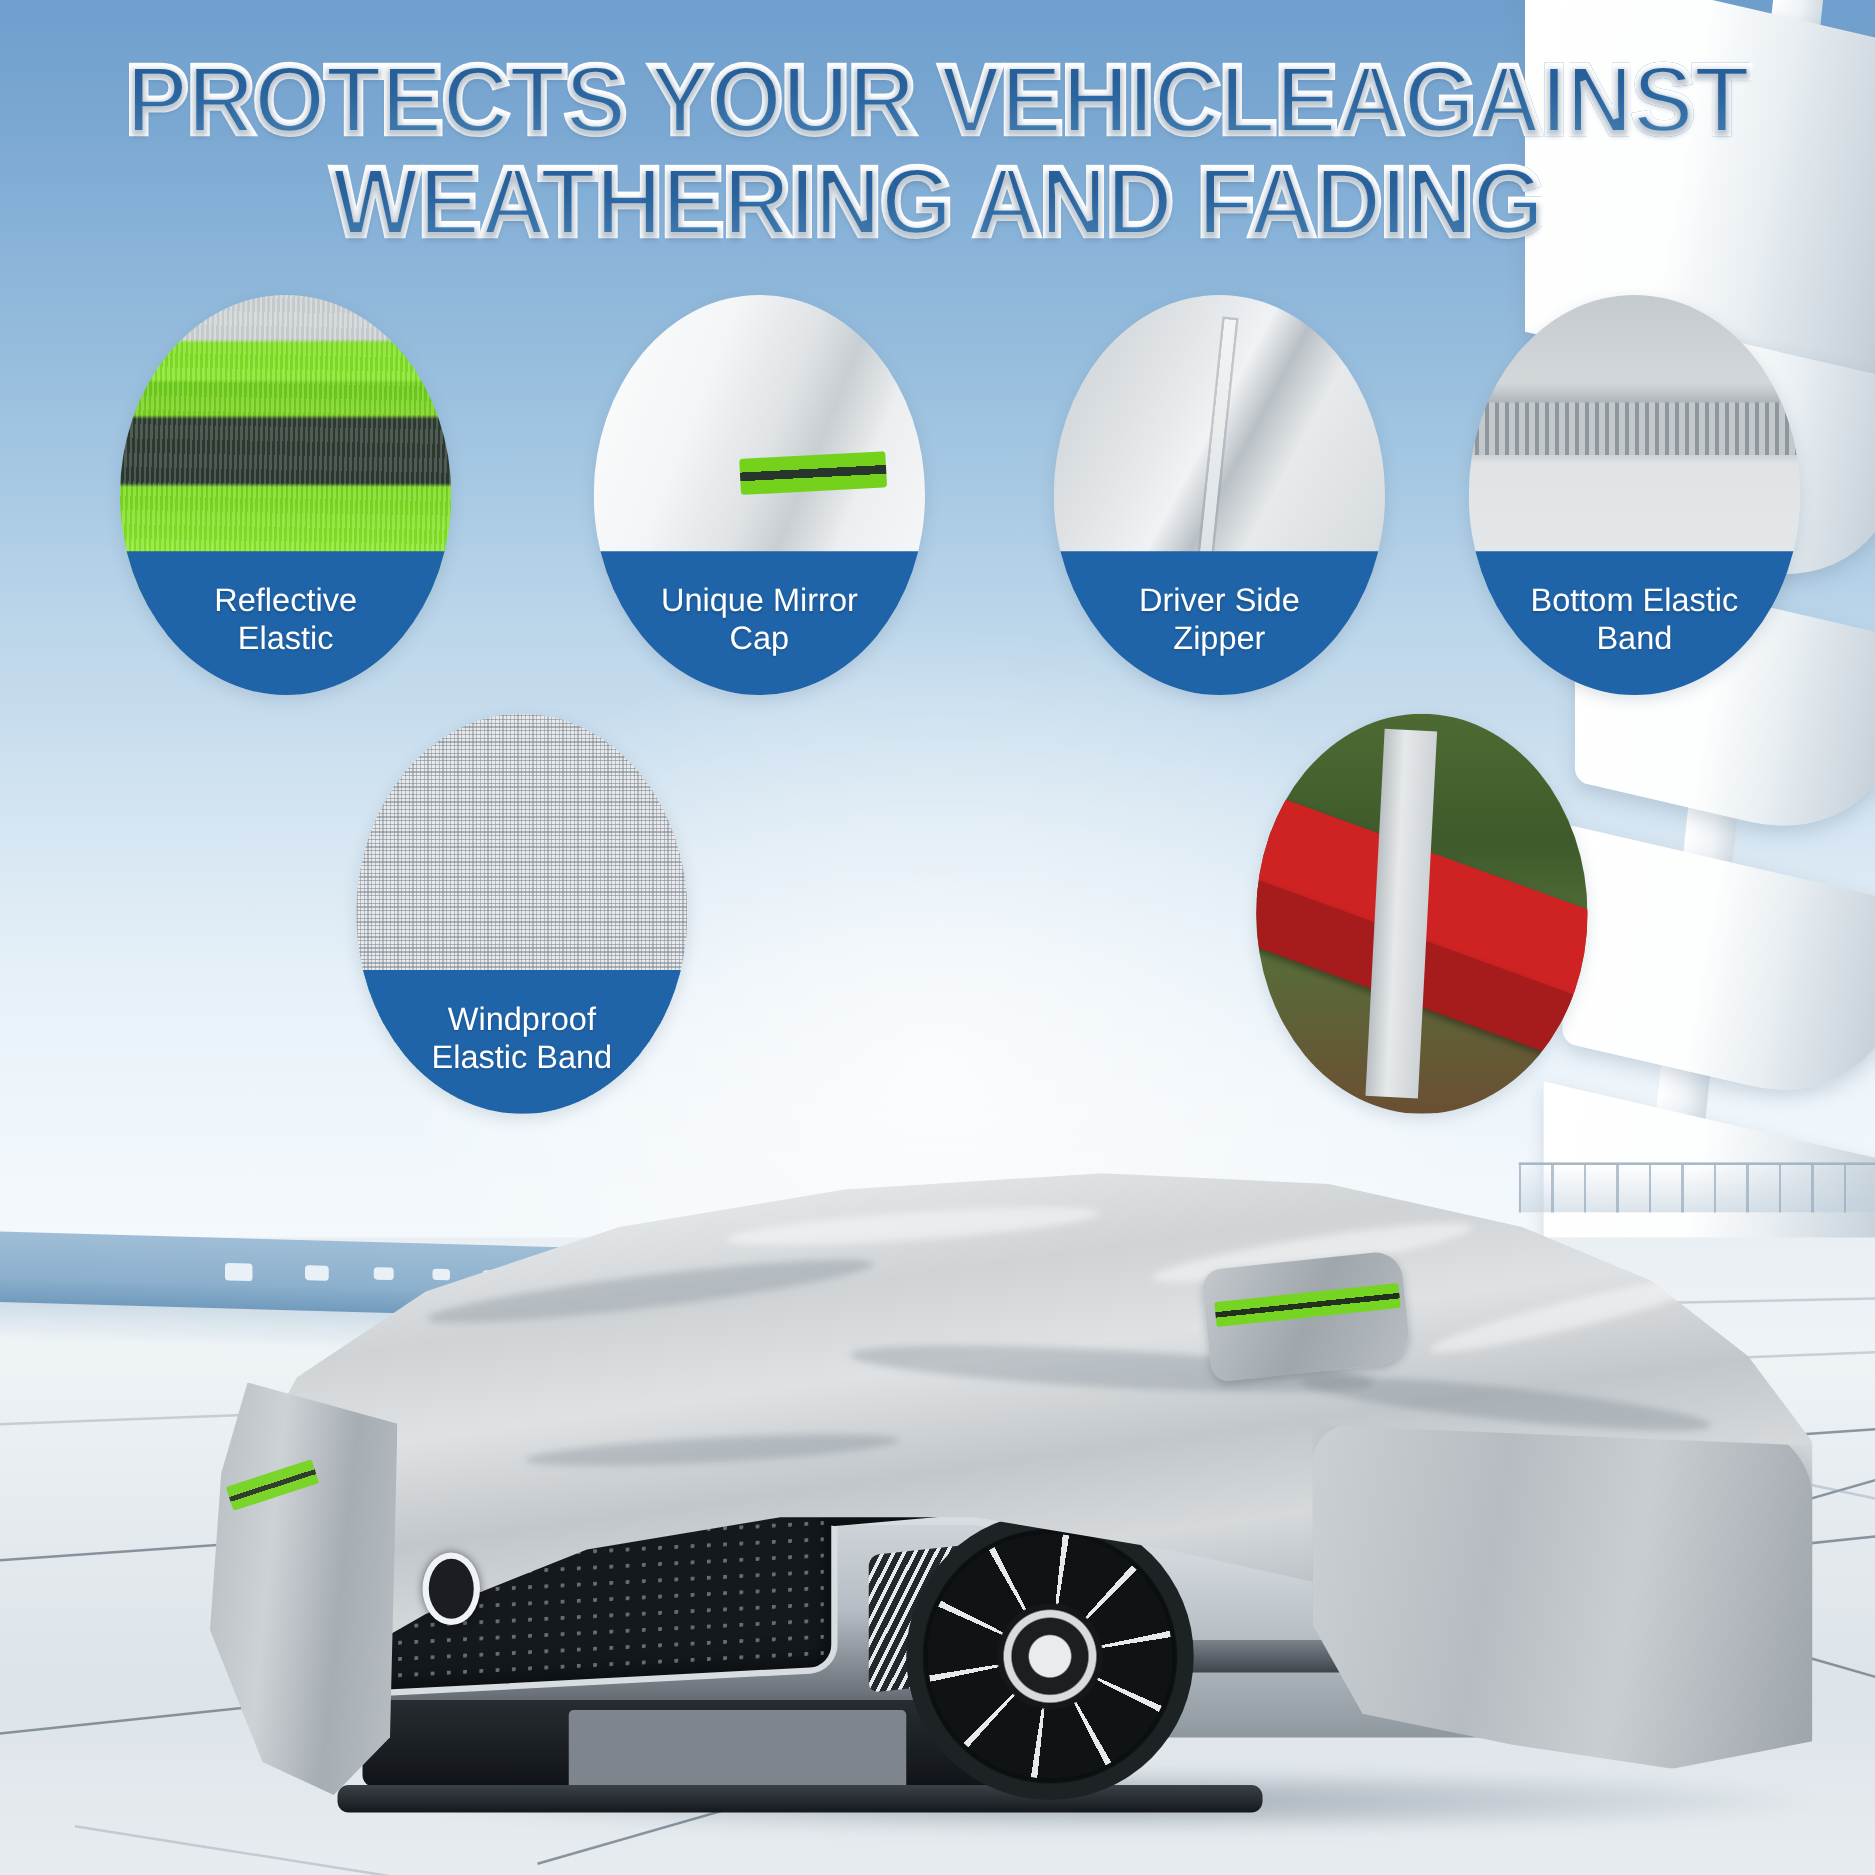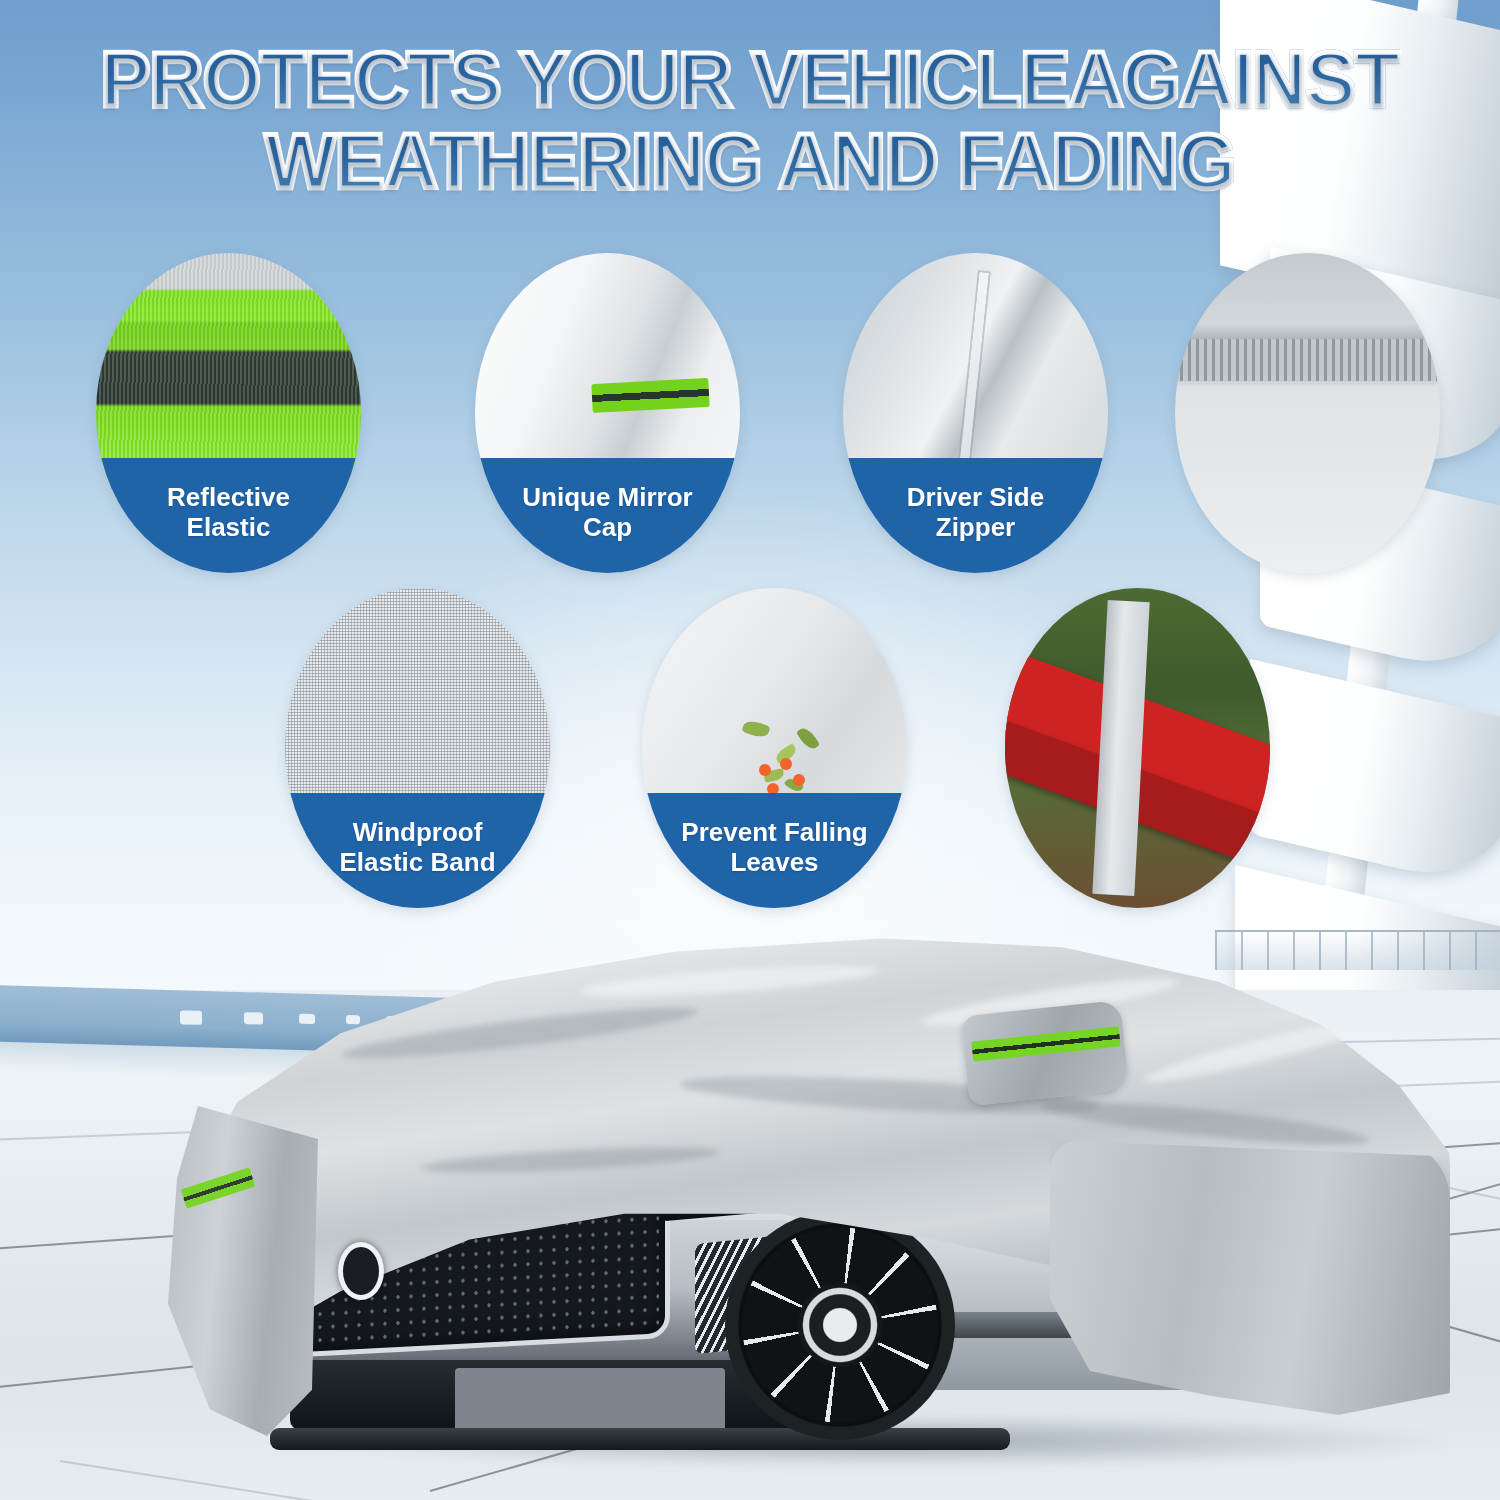--- a/index.html
+++ b/index.html
@@ -54,21 +54,21 @@
   .headline .ln { display:block; position:relative; }
   .headline .ln .fill {
     background:linear-gradient(to bottom,#1f5d9e 0%,#2d72b8 45%,#4e93cc 85%,#69a6d7 100%);
     -webkit-background-clip:text; background-clip:text; color:transparent;
     -webkit-text-stroke:5px #ffffff;
     paint-order:stroke fill;
     text-shadow:0 3px 4px rgba(40,70,100,.30);
   }
 
   
-  .features { position:absolute; left:0; top:245px; width:1500px; height:680px; z-index:8;font-weight:bold; }
+  .features { position:absolute; left:0; top:228px; width:1500px; height:680px; z-index:8; }
   .feat { position:absolute; border-radius:50%; overflow:hidden;
           box-shadow:0 4px 12px rgba(70,100,130,.18); }
   .feat .photo { position:absolute; inset:0; }
   .feat .band {
     position:absolute; left:0; right:0; bottom:0; height:36%;
     background:#1f63a8;
     display:flex; align-items:center; justify-content:center;
     color:#fff; font-size:26px; line-height:30px; text-align:center;
     font-family:"Liberation Sans", sans-serif;
     padding:0 8px 6px;
@@ -335,46 +335,32 @@
 
   <div class="feat f1">
     <div class="photo p-mirror"></div>
     <div class="band">
       <span><span>Unique Mirror</span><br><span>Cap</span></span>
     </div>
   </div>
 
   <div class="feat f3">
     <div class="photo p-elastic"></div>
+    <div class="band">
+      <span><span>Bottom Elastic</span><br><span>Band</span></span>
+    </div>
   </div>
 
   <div class="feat f4">
     <div class="photo p-windproof"></div>
     <div class="band">
       <span><span>Windproof</span><br><span>Elastic Band</span></span>
     </div>
   </div>
 
-  <div class="feat f5">
-    <div class="photo p-leaves" id="leafbox">
-        <div class="lf" style="left: 38%; top: 42%; width: 26px; height: 14px; background: rgb(143, 176, 74); transform: rotate(20deg);"></div>
-        <div class="lf" style="left: 50%; top: 50%; width: 22px; height: 12px; background: rgb(168, 196, 94); transform: rotate(-30deg);"></div>
-        <div class="lf" style="left: 58%; top: 45%; width: 24px; height: 13px; background: rgb(126, 160, 62); transform: rotate(55deg);"></div>
-        <div class="lf" style="left: 46%; top: 57%; width: 20px; height: 11px; background: rgb(157, 187, 82); transform: rotate(-10deg);"></div>
-        <div class="lf" style="left: 54%; top: 60%; width: 18px; height: 10px; background: rgb(134, 169, 68); transform: rotate(35deg);"></div>
-        <div style="position: absolute; left: 44%; top: 55%; width: 12px; height: 12px; border-radius: 50%; background: rgb(242, 100, 42);"></div>
-        <div style="position: absolute; left: 52%; top: 53%; width: 12px; height: 12px; border-radius: 50%; background: rgb(242, 100, 42);"></div>
-        <div style="position: absolute; left: 47%; top: 61%; width: 12px; height: 12px; border-radius: 50%; background: rgb(242, 100, 42);"></div>
-        <div style="position: absolute; left: 57%; top: 58%; width: 12px; height: 12px; border-radius: 50%; background: rgb(242, 100, 42);"></div>
-        <div style="position: absolute; left: 50%; top: 67%; width: 12px; height: 12px; border-radius: 50%; background: rgb(242, 100, 42);"></div>
-      </div>
-    <div class="band">
-      <span><span>Prevent Falling</span><br><span>Leaves</span></span>
-    </div>
-  </div>
 
   <div class="feat f6">
     <div class="photo p-durable">
       <div class="beam" style="left:-10%;top:36%;width:128%;height:26%;"></div>
       <div class="beam" style="left:-6%;top:58%;width:120%;height:16%;filter:brightness(.8);"></div>
       <div class="strap"></div>
     </div>
   </div>
 </div>
 

